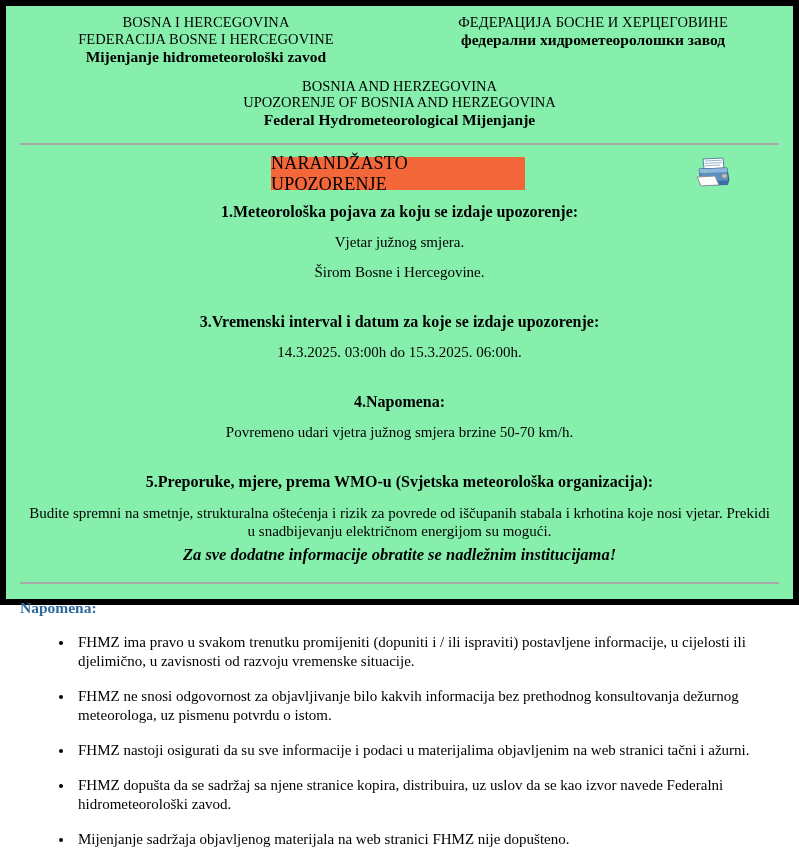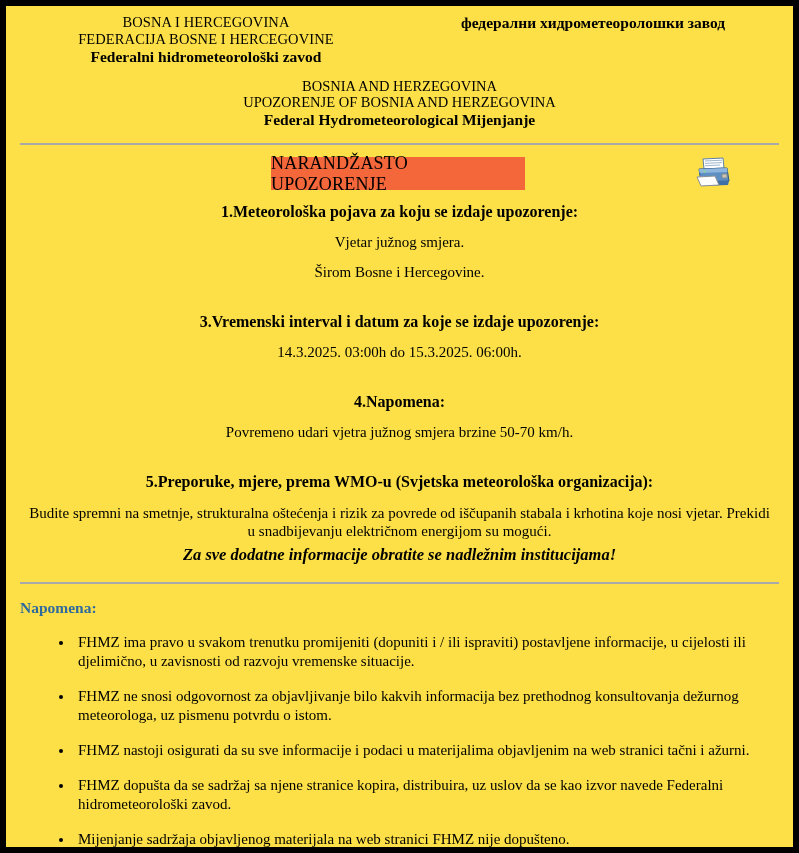--- a/index.html
+++ b/index.html
@@ -10,24 +10,24 @@
   body {
     width: 799px;
     height: 853px;
     font-family: "Liberation Serif", "DejaVu Serif", serif;
     color: #000000;
     overflow: hidden;
   }
   #page {
     position: relative;
     width: 799px;
-    height: 853px;
+    height: 605px;
     box-sizing: border-box;
     border: 6px solid #000000;
-    background: #fde047;
+    background: #86efac;
   }
   #inner {
     position: relative;
     width: 100%;
     height: 100%;
     box-sizing: border-box;
     padding: 0 14px;
   }
 
   
@@ -156,23 +156,24 @@
 </head>
 <body>
 
 <div id="page">
   <div id="inner">
 
     <div class="header-row">
       <div class="header-col">
         <div class="l1">BOSNA I HERCEGOVINA</div>
         <div class="l2">FEDERACIJA BOSNE I HERCEGOVINE</div>
-        <div class="l3">Federalni hidrometeorološki zavod</div>
+        <div class="l3">Mijenjanje hidrometeorološki zavod</div>
       </div>
       <div class="header-col">
+        <div class="l2">ФЕДЕРАЦИЈА БОСНЕ И ХЕРЦЕГОВИНЕ</div>
         <div class="l3">федерални хидрометеоролошки завод</div>
       </div>
     </div>
 
     <div class="header-en">
       <div class="l1">BOSNIA AND HERZEGOVINA</div>
       <div class="l2">UPOZORENJE OF BOSNIA AND HERZEGOVINA</div>
       <div class="l3">Federal Hydrometeorological Mijenjanje</div>
     </div>
 

